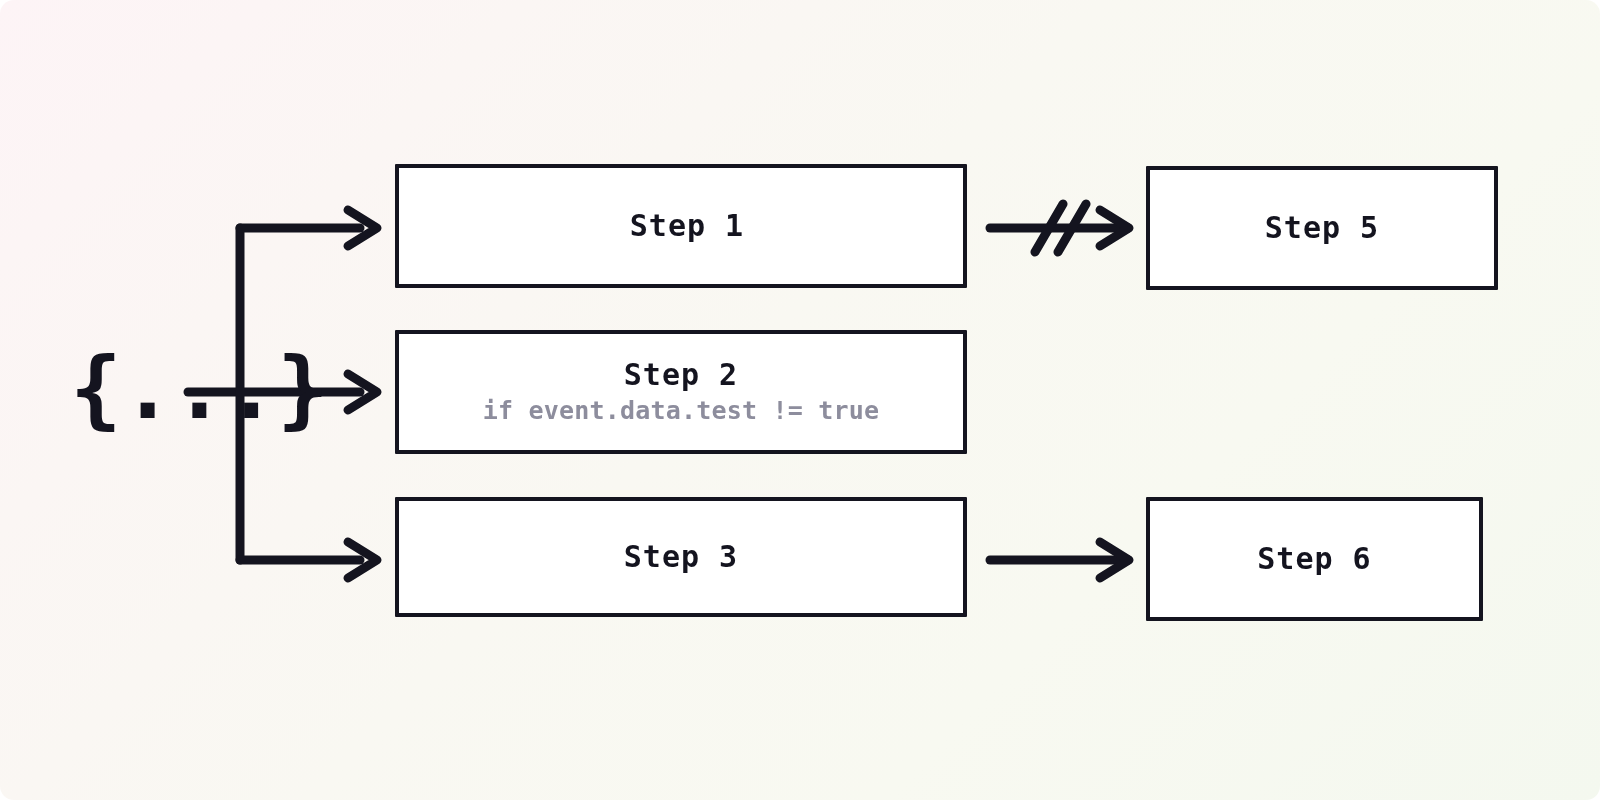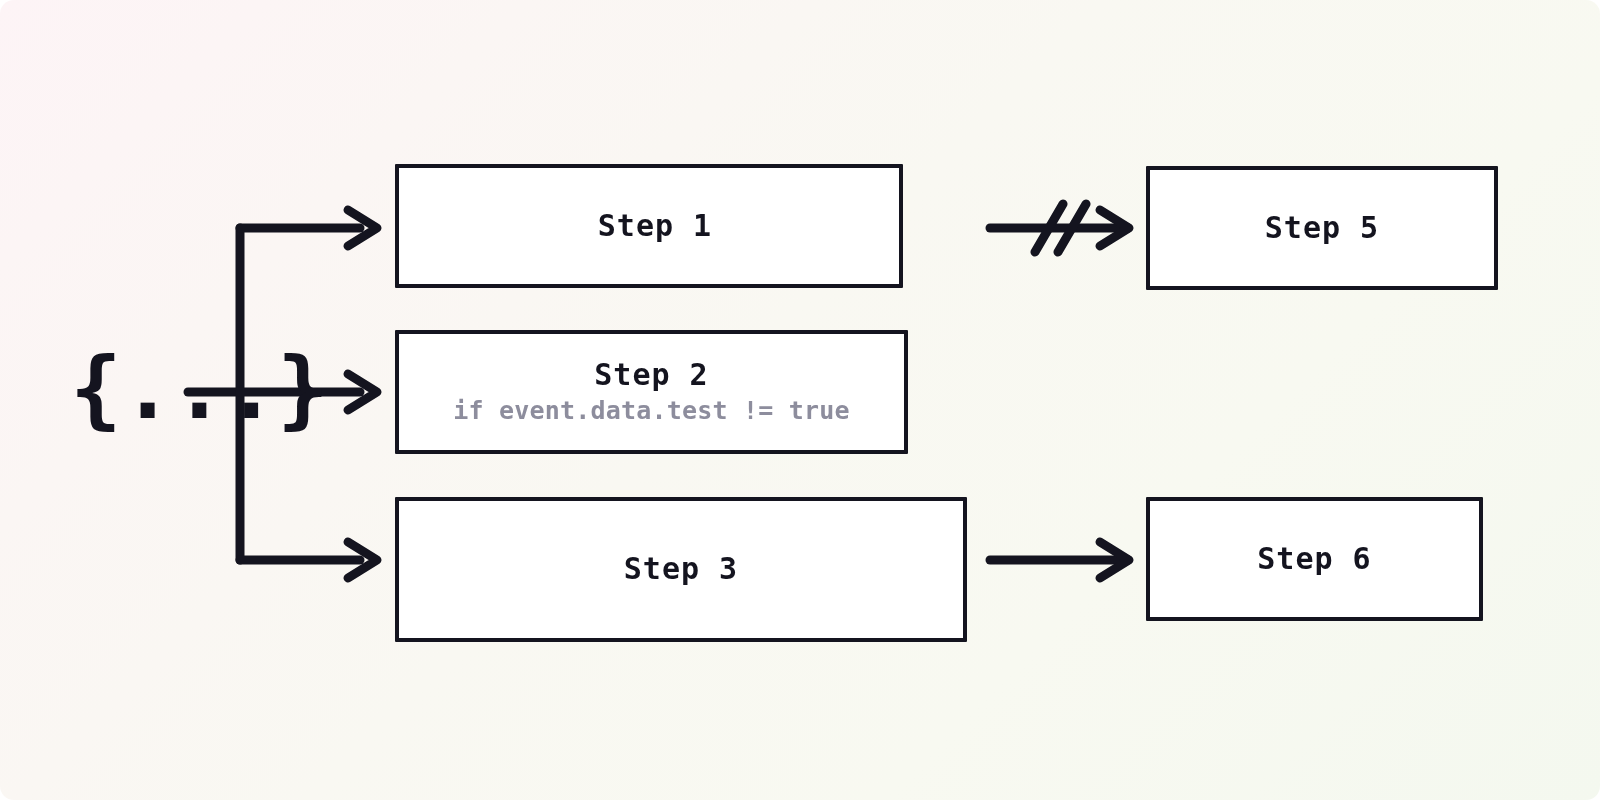--- a/index.html
+++ b/index.html
@@ -99,30 +99,30 @@
       <path d="M 1035 252 L 1063 204"></path>
       <path d="M 1058 252 L 1086 204"></path>
 
       <path d="M 990 560 L 1128 560"></path>
       <path d="M 1100 542 L 1129 560 L 1100 578"></path>
     </g>
   </svg>
 
   <div class="source-glyph" style="left:70px; top:345px;">{...}</div>
 
-  <div class="node-box" style="left:395px; top:164px; width:508px; height:124px;padding-left:12px;">
+  <div class="node-box" style="left:395px; top:164px; width:572px; height:124px;padding-left:12px;">
     <div class="node-title">Step 1</div>
   </div>
 
-  <div class="node-box" style="left:395px; top:330px; width:513px; height:124px;">
+  <div class="node-box" style="left:395px; top:330px; width:572px; height:124px;">
     <div class="node-title">Step 2</div>
     <div class="node-subtitle">if event.data.test != true</div>
   </div>
 
-  <div class="node-box" style="left:395px; top:497px; width:572px; height:145px;">
+  <div class="node-box" style="left:395px; top:497px; width:572px; height:120px;">
     <div class="node-title">Step 3</div>
   </div>
 
   <div class="node-box" style="left:1146px; top:166px; width:352px; height:124px;">
     <div class="node-title">Step 5</div>
   </div>
 
   <div class="node-box" style="left:1146px; top:497px; width:337px; height:124px;">
     <div class="node-title">Step 6</div>
   </div>

